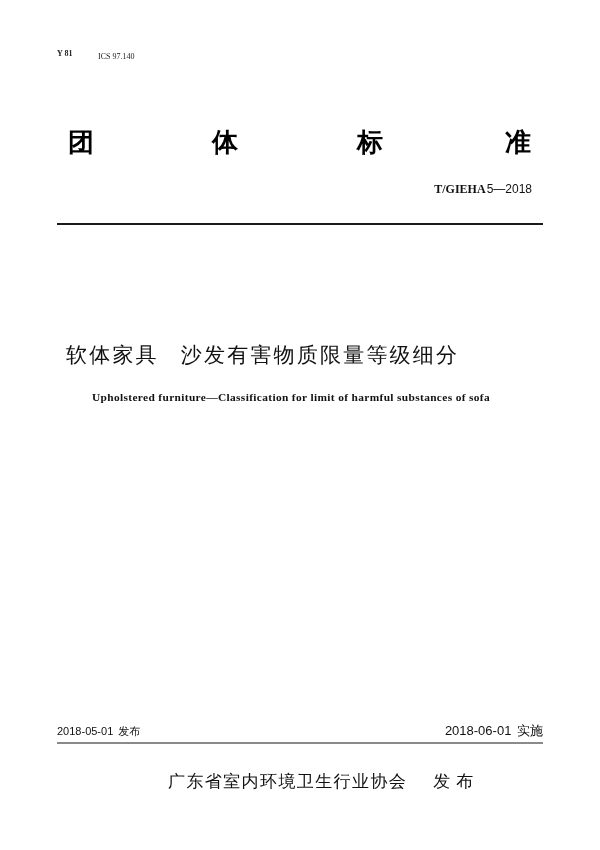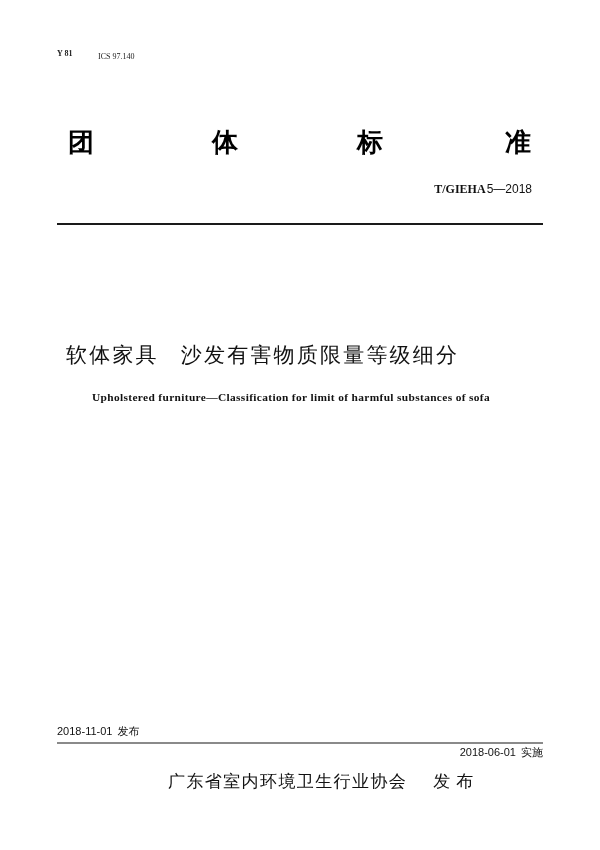--- a/index.html
+++ b/index.html
@@ -94,24 +94,23 @@
       top: 724px;
       font-family: "Liberation Sans", sans-serif;
       font-size: 11px;
       line-height: 14px;
       color: #111;
     }
     .date-impl {
       right: 57px;
       top: 724px;
       font-family: "Liberation Sans", sans-serif;
-      font-size: 11px;
+      font-size: 13px;
       line-height: 14px;
       color: #111;
-      margin-top: 21px;
     }
     .date-issue .lbl, .date-impl .lbl {
       font-family: "DejaVu Sans", sans-serif;
       margin-left: 2px;
     }
 
     .rule-bottom {
       left: 57px;
       top: 742px;
       width: 486px;
@@ -150,21 +149,21 @@
 
 <div class="abs rule-top"></div>
 
 <div class="abs title-cn">
   <span>软体家具</span><span class="gap"></span><span>沙发有害物质限量等级细分</span>
 </div>
 
 <div class="abs title-en">Upholstered furniture—Classification for limit of harmful substances of sofa</div>
 
 <div class="abs date-issue">
-  <span>2018-11-01</span>
+  <span>2018-05-01</span>
   <span class="lbl">发布</span>
 </div>
 
 <div class="abs date-impl">
   <span>2018-06-01</span>
   <span class="lbl">实施</span>
 </div>
 
 <div class="abs rule-bottom"></div>
 

